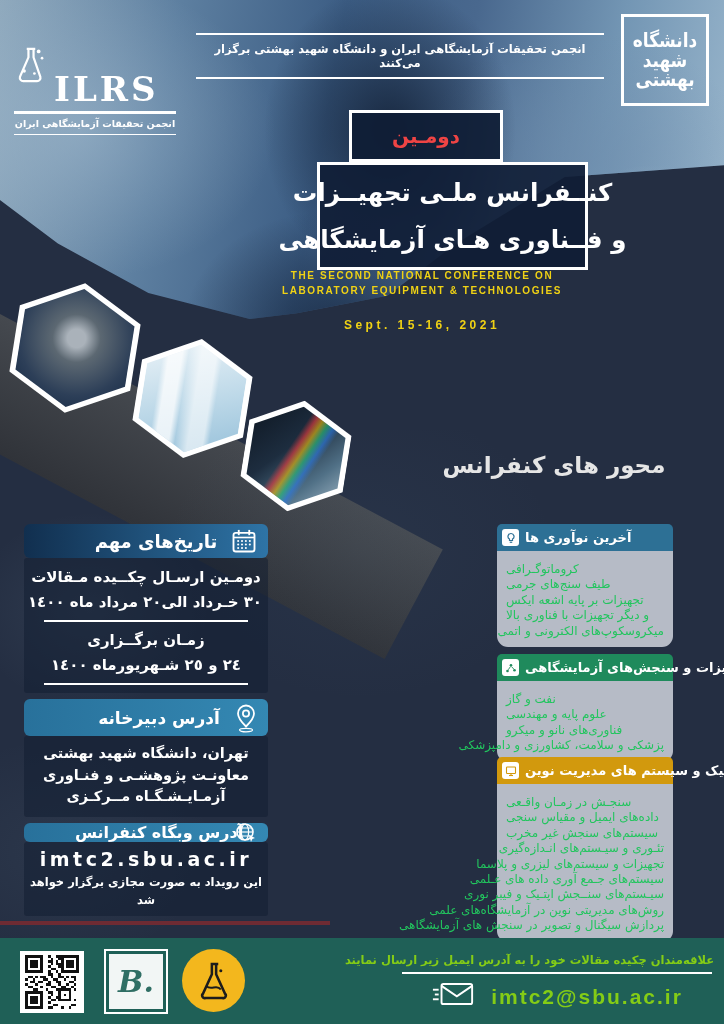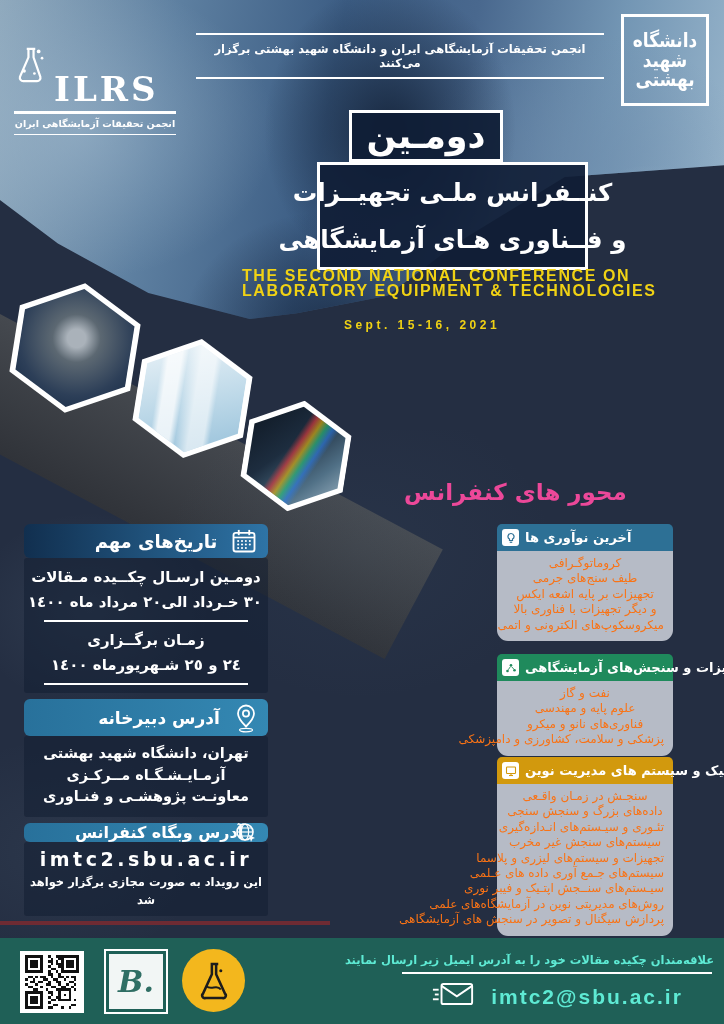--- a/index.html
+++ b/index.html
@@ -39,56 +39,56 @@
 
   
   .sbu{left:621px;top:14px;width:88px;height:92px;border:3px solid #fff;box-sizing:border-box;
     display:flex;align-items:center;justify-content:center;}
   .sbu-in{color:#fff;font-weight:bold;text-align:center;direction:rtl;font-size:17px;line-height:17px;
     transform:scaleY(1.15);}
 
   
   .edition{left:349px;top:110px;width:154px;height:52px;border:3px solid #fff;box-sizing:border-box;
     background:rgba(15,29,53,.92);display:flex;align-items:center;justify-content:center;}
-  .edition span{color:#ffffff;font-size:35px;font-weight:bold;direction:rtl;}
+  .edition span{color:#ef4444;font-size:20px;font-weight:bold;direction:rtl;}
   .main-title{left:317px;top:162px;width:271px;height:108px;border:3px solid #fff;box-sizing:border-box;
     background:rgba(15,29,53,.9);display:flex;flex-direction:column;align-items:center;justify-content:center;}
   .mt-line{color:#fff;font-size:24.5px;font-weight:bold;direction:rtl;line-height:47px;white-space:nowrap;}
   .en-title{left:242px;top:268px;width:360px;text-align:center;color:#f0d214;font-weight:bold;
     font-family:"Liberation Sans",sans-serif;}
-  .en-title .l{font-size:16px;letter-spacing:1.6px;line-height:15px;white-space:nowrap;}
+  .en-title .l{font-size:10px;letter-spacing:1.6px;line-height:15px;white-space:nowrap;}
   .en-date{font-size:12px;letter-spacing:3.5px;margin-top:20px;}
 
   
   .hex{position:absolute;transform:rotate(9deg);}
   .hex .hb{position:absolute;inset:0;background:#fff;
     clip-path:polygon(50% 1%,97% 25%,97% 75%,50% 99%,3% 75%,3% 25%);}
   .hex .hi{position:absolute;inset:6px;clip-path:polygon(50% 1%,97% 25%,97% 75%,50% 99%,3% 75%,3% 25%);}
   .hex1{left:10px;top:281px;width:130px;height:134px;}
   .hex1 .hi{background:radial-gradient(circle at 50% 42%, #aab2ba 0 10%, #5c6872 26%, #2d3f58 62%, #102440 100%);}
   .hex2{left:133px;top:337px;width:119px;height:123px;}
   .hex2 .hi{background:
       linear-gradient(90deg,transparent 16%,rgba(255,255,255,.75) 22% 34%,transparent 40%,rgba(255,255,255,.6) 52% 66%,transparent 72%),
       linear-gradient(160deg,#eef5f9,#bcd8e8 55%,#93bed8);}
   .hex3{left:241px;top:399px;width:110px;height:114px;}
   .hex3 .hi{background:
       linear-gradient(115deg,transparent 42%,rgba(255,60,60,.55) 47%,rgba(255,200,0,.55) 52%,rgba(40,220,130,.5) 57%,rgba(40,130,255,.5) 62%,transparent 67%),
       linear-gradient(135deg,#0d1520 0%,#1d2d3f 42%,#507086 72%,#a4bac8 100%);}
 
   
-  .topics-heading{right:20px;top:479px;width:300px;text-align:left;direction:rtl;color:#ec4899;
+  .topics-heading{right:20px;top:452px;width:300px;text-align:center;direction:rtl;color:#e5e5e5;
     font-size:23px;font-weight:bold;}
   .tbox{position:absolute;left:497px;width:176px;}
   .tbox1{top:524px;} .tbox2{top:654px;} .tbox3{top:757px;}
   .thead{height:27px;display:flex;align-items:center;gap:6px;padding:0 5px;border-radius:5px 5px 0 0;box-sizing:border-box;}
   .thead .tic{width:17px;height:17px;background:#fff;border-radius:3px;display:flex;align-items:center;justify-content:center;flex:0 0 17px;}
   .thead .ttl{color:#fff;font-weight:bold;font-size:13px;direction:rtl;white-space:nowrap;}
   .h1{background:#2d7095;} .h2{background:#1f8a5c;} .h3{background:#d2990d;}
-  .tbody{background:rgba(199,203,213,.9);border-radius:0 0 11px 11px;padding:5px 9px 8px;
-    text-align:center;direction:rtl;color:#f97316;}
+  .tbody{background:rgba(199,203,213,.9);border-radius:0 0 11px 11px;padding:11px 9px 8px;
+    text-align:left;direction:rtl;color:#22c55e;}
   .titem{font-size:12px;line-height:15.4px;white-space:nowrap;}
 
   
   .ibox{position:absolute;left:24px;width:244px;}
   .ibox-dates{top:524px;} .ibox-address{top:699px;} .ibox-web{top:823px;}
   .ihead{position:relative;border-radius:6px;color:#fff;font-weight:bold;text-align:center;direction:rtl;
     display:flex;align-items:center;justify-content:center;}
   .ihead .hic{position:absolute;right:10px;top:50%;transform:translateY(-50%);display:flex;}
   .ihead-dates{height:34px;font-size:18px;background:linear-gradient(90deg,#112f4f,#2e74a6);padding-left:20px;}
   .ihead-blue{height:37px;font-size:17px;background:linear-gradient(90deg,#28719b,#3488b3);padding-left:26px;}
@@ -106,21 +106,21 @@
 
   
   .footer{left:0;top:938px;width:724px;height:86px;background:#1f6057;}
   .qr{position:absolute;left:20px;top:13px;width:64px;height:62px;background:#fff;padding:4px;box-sizing:border-box;}
   .blogo{position:absolute;left:104px;top:11px;width:64px;height:65px;border:2px solid #fff;box-sizing:border-box;
     background:#1f6057;padding:3px;}
   .blogo-in{width:100%;height:100%;background:#f2f6f5;display:flex;align-items:center;justify-content:center;
     font-family:"DejaVu Serif",serif;font-style:italic;font-weight:bold;font-size:30px;color:#2f6e64;box-sizing:border-box;}
   .ycircle{position:absolute;left:182px;top:11px;width:63px;height:63px;border-radius:50%;background:#f3b71d;
     display:flex;align-items:center;justify-content:center;}
-  .mailblock{position:absolute;left:400px;top:15px;width:314px;text-align:center;color:#5eead4;}
+  .mailblock{position:absolute;left:400px;top:15px;width:314px;text-align:center;color:#84cc16;}
   .mail-note{font-size:11.5px;font-weight:bold;direction:rtl;white-space:nowrap;}
   .mail-hr{height:2px;background:#fff;margin:5px 2px 7px;}
   .mail-row{display:flex;align-items:center;justify-content:center;gap:16px;direction:ltr;}
   .mail-addr{font-family:"Liberation Sans",sans-serif;font-size:21px;font-weight:bold;letter-spacing:2px;}
 </style>
 </head>
 <body>
 
 <div class="poster">
 
@@ -228,23 +228,23 @@
         <svg width="12" height="12" viewBox="0 0 24 24" fill="none">
           <rect x="3" y="4" width="18" height="13" rx="1.5" stroke="#d2990d" stroke-width="2.2"></rect>
           <line x1="12" y1="17" x2="12" y2="20" stroke="#d2990d" stroke-width="2.2"></line>
           <line x1="8" y1="21" x2="16" y2="21" stroke="#d2990d" stroke-width="2.2"></line>
         </svg>
       </span>
       <span class="ttl">اینفورماتیک و سیستم های مدیریت نوین</span>
     </div>
     <div class="tbody">
         <div class="titem">سنجـش در زمـان واقـعی</div>
-        <div class="titem">داده‌های بزرگ و سنجش سنجی</div>
+        <div class="titem">داده‌های ایمیل و مقیاس سنجی</div>
+        <div class="titem">سیستم‌های سنجش غیر مخرب</div>
         <div class="titem">تئـوری و سیـستم‌های انـدازه‌گیری</div>
-        <div class="titem">سیستم‌های سنجش غیر مخرب</div>
         <div class="titem">تجهیزات و سیستم‌های لیزری و پلاسما</div>
         <div class="titem">سیستم‌های جـمع آوری داده های عـلمی</div>
         <div class="titem">سیـستم‌های سنــجش اپتـیک و فیبر نوری</div>
         <div class="titem">روش‌های مدیریتی نوین در آزمایشگاه‌های علمی</div>
         <div class="titem">پردازش سیگنال و تصویر در سنجش های آزمایشگاهی</div>
       </div>
   </div>
 
   <div class="ibox ibox-dates">
     <div class="ihead ihead-dates">
@@ -287,22 +287,22 @@
       <span class="hic">
         <svg width="24" height="30" viewBox="0 0 24 29" fill="none">
           <path d="M12 2C7.6 2 4 5.6 4 10c0 5.2 8 13 8 13s8-7.8 8-13c0-4.4-3.6-8-8-8z" stroke="#fff" stroke-width="1.8"></path>
           <circle cx="12" cy="10" r="3.1" stroke="#fff" stroke-width="1.8"></circle>
           <ellipse cx="12" cy="26.6" rx="6.5" ry="1.7" stroke="#fff" stroke-width="1.2"></ellipse>
         </svg>
       </span>
     </div>
     <div class="ibody addr-body">
         <div class="addr-line">تهران، دانشگاه شهید بهشتی</div>
+        <div class="addr-line">معاونـت پژوهشـی و فنـاوری</div>
         <div class="addr-line">آزمـایـشـگـاه مــرکـزی</div>
-        <div class="addr-line">معاونـت پژوهشـی و فنـاوری</div>
       </div>
   </div>
 
   <div class="ibox ibox-web">
     <div class="ihead ihead-web">
       <span>آدرس وبگاه کنفرانس</span>
       <span class="hic">
         <svg width="24" height="24" viewBox="0 0 24 24" fill="none">
           <circle cx="11" cy="11" r="8" stroke="#fff" stroke-width="1.6"></circle>
           <ellipse cx="11" cy="11" rx="3.6" ry="8" stroke="#fff" stroke-width="1.2"></ellipse>

